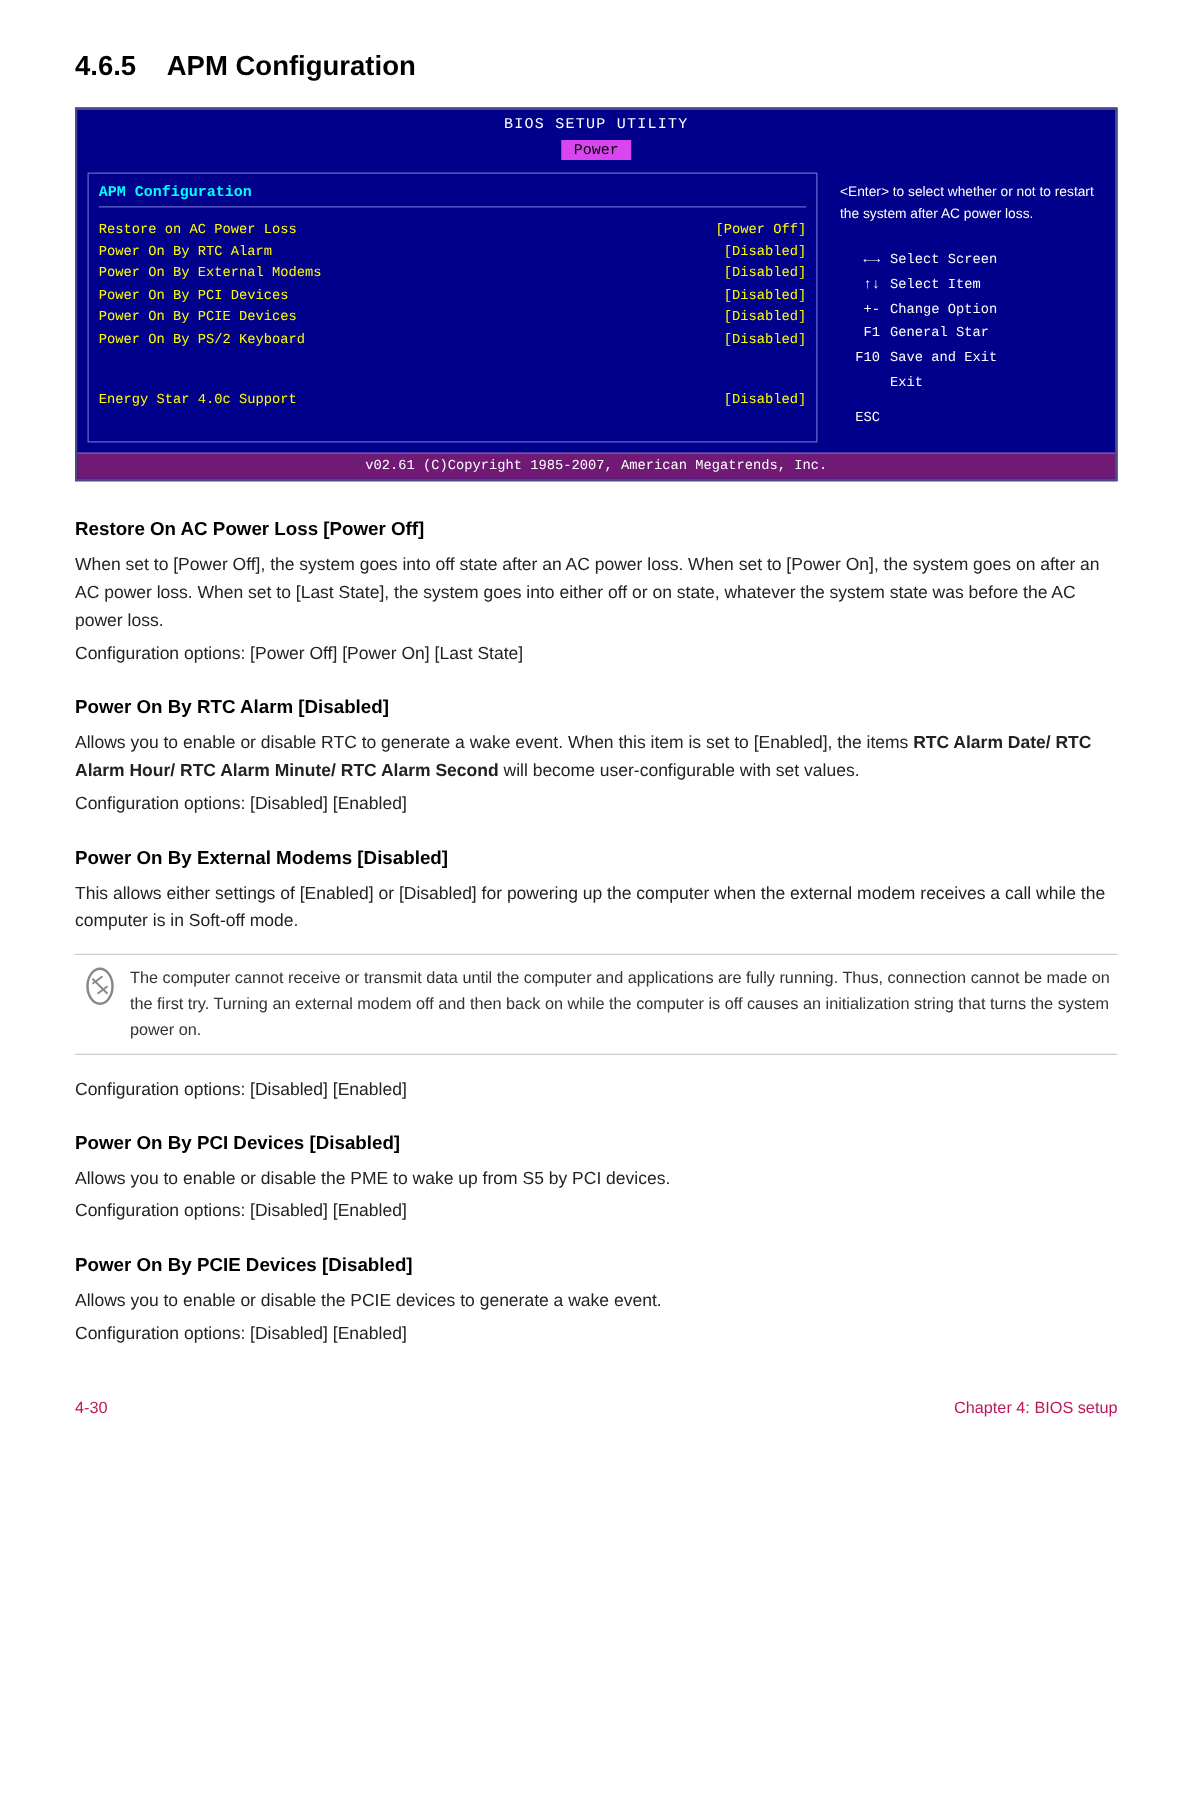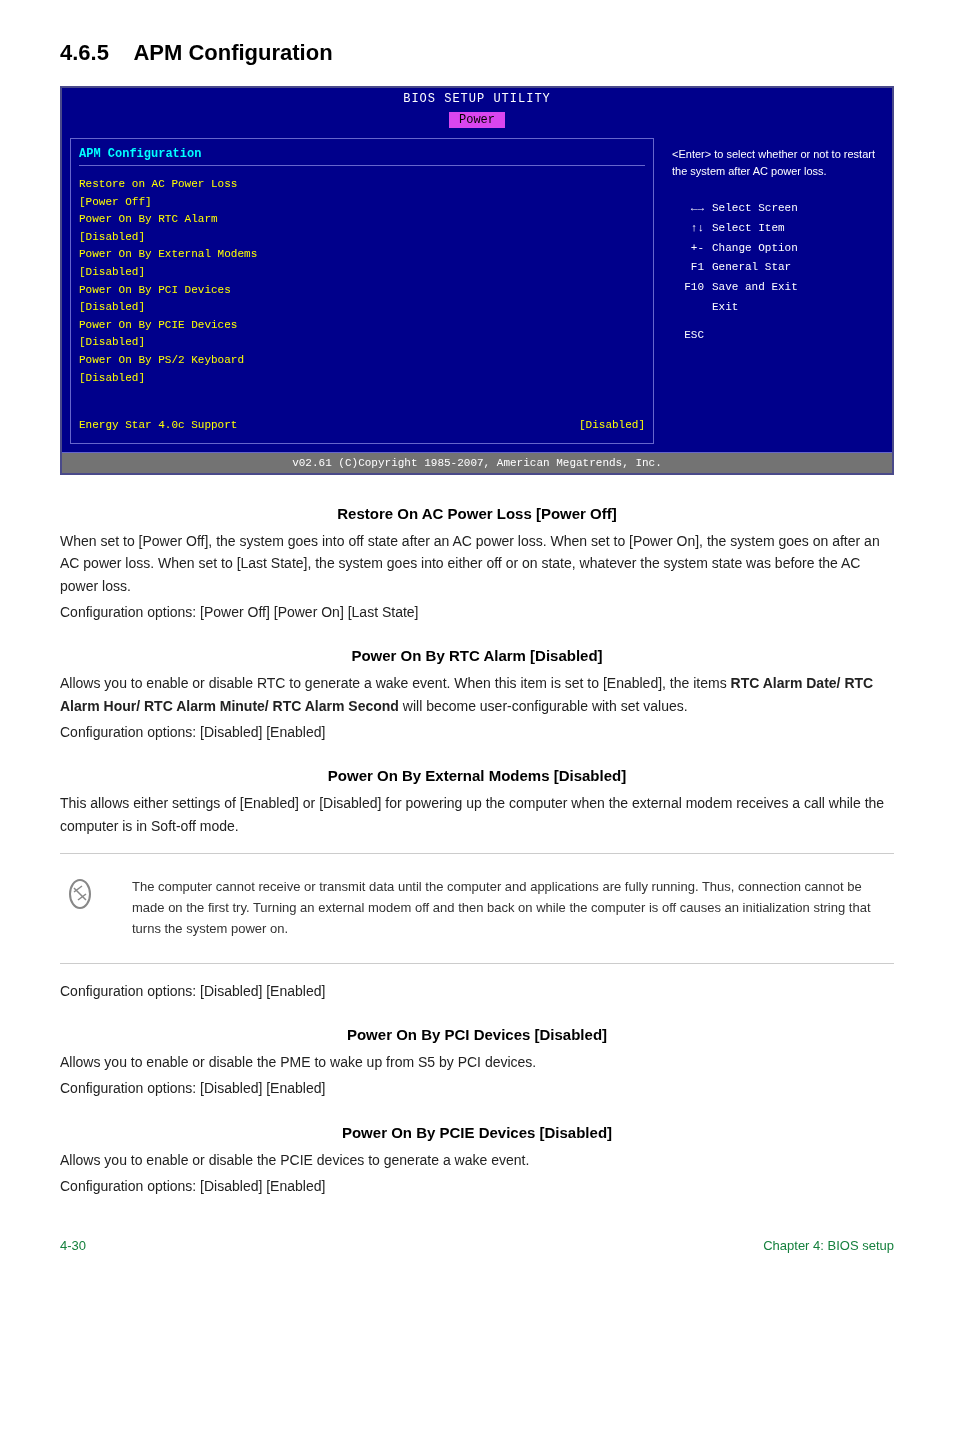--- a/index.html
+++ b/index.html
@@ -86,21 +86,20 @@
       padding-bottom: 4px;
     }
 
     .bios-row {
       display: flex;
       justify-content: space-between;
       font-family: 'Courier New', monospace;
       font-size: 11px;
       color: #ffff00;
       line-height: 1.6;
-      flex-direction: column;
     }
 
     .bios-row-label {
       color: #ffff00;
     }
 
     .bios-row-value {
       color: #ffff00;
     }
 
@@ -127,62 +126,61 @@
 
     .bios-keys {
       font-family: 'Courier New', monospace;
       font-size: 11px;
       color: #fff;
       line-height: 1.8;
       margin-top: 20px;
     }
 
     .bios-footer {
-      background: #737373;
+      background: #701a75;
       text-align: center;
       padding: 4px;
       font-family: 'Courier New', monospace;
       font-size: 11px;
       color: #fff;
       border-top: 1px solid #6666cc;
     }
 
     
     .subsection {
       margin-bottom: 24px;
     }
 
     .subsection-title {
       font-size: 15px;
       font-weight: bold;
       margin-bottom: 8px;
-      text-align: center;
     }
 
     .subsection-body {
       font-size: 14px;
       line-height: 1.6;
       color: #222;
     }
 
     .config-options {
       font-size: 14px;
       line-height: 1.6;
       color: #222;
       margin-top: 4px;
     }
 
     
     .note-box {
       display: flex;
       border-top: 1px solid #ccc;
       border-bottom: 1px solid #ccc;
-      padding: 23px 0;
+      padding: 8px 0;
       margin: 16px 0;
-      gap: 32px;
+      gap: 4px;
       align-items: flex-start;
     }
 
     .note-icon {
       flex-shrink: 0;
       width: 40px;
       height: 40px;
       display: flex;
       align-items: center;
       justify-content: center;
@@ -195,21 +193,21 @@
       line-height: 1.6;
       color: #333;
     }
 
     
     .page-footer {
       display: flex;
       justify-content: space-between;
       margin-top: 40px;
       font-size: 13px;
-      color: #15803d;
+      color: #be185d;
     }
   </style>
 </head>
 <body>
 
 <h1 class="section-title">
   <span>4.6.5</span>&nbsp;&nbsp;&nbsp;&nbsp;<span>APM Configuration</span>
 </h1>
 
 <div class="bios-box">

